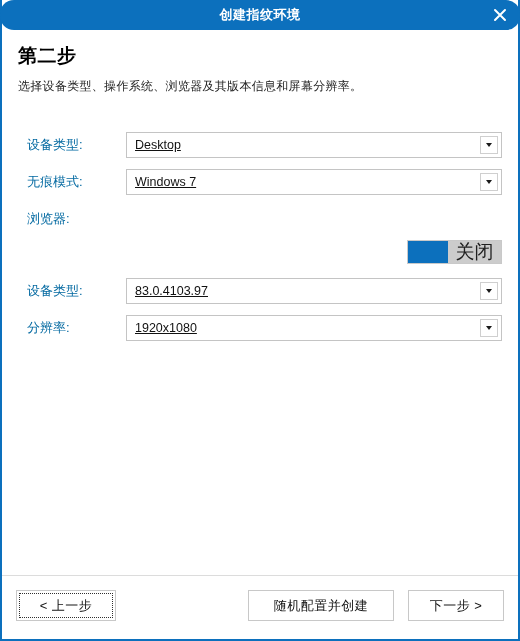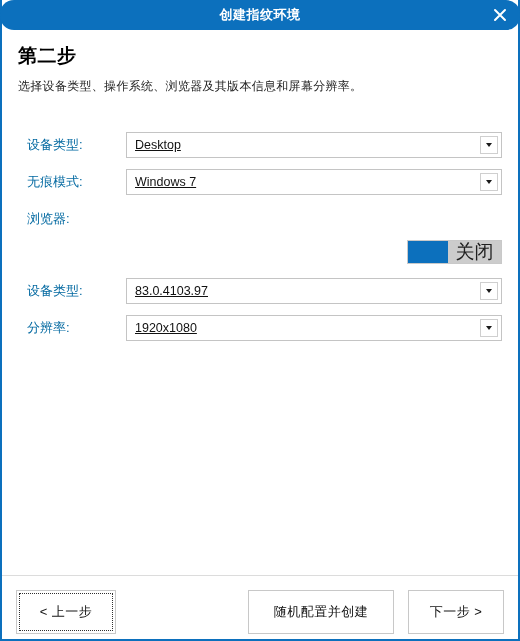--- a/index.html
+++ b/index.html
@@ -190,21 +190,21 @@
   
   .footer {
     position: relative;
     flex: 0 0 64px;
     height: 64px;
     border-top: 1px solid #dcdcdc;
   }
   .btn {
     position: absolute;
     top: 14px;
-    height: 44px;
+    height: 31px;
     background: #ffffff;
     border: 1px solid #c8c8c8;
     font-size: 13px;
     color: #111111;
     display: flex;
     align-items: center;
     justify-content: center;
     cursor: pointer;
     letter-spacing: 0.5px;
   }

